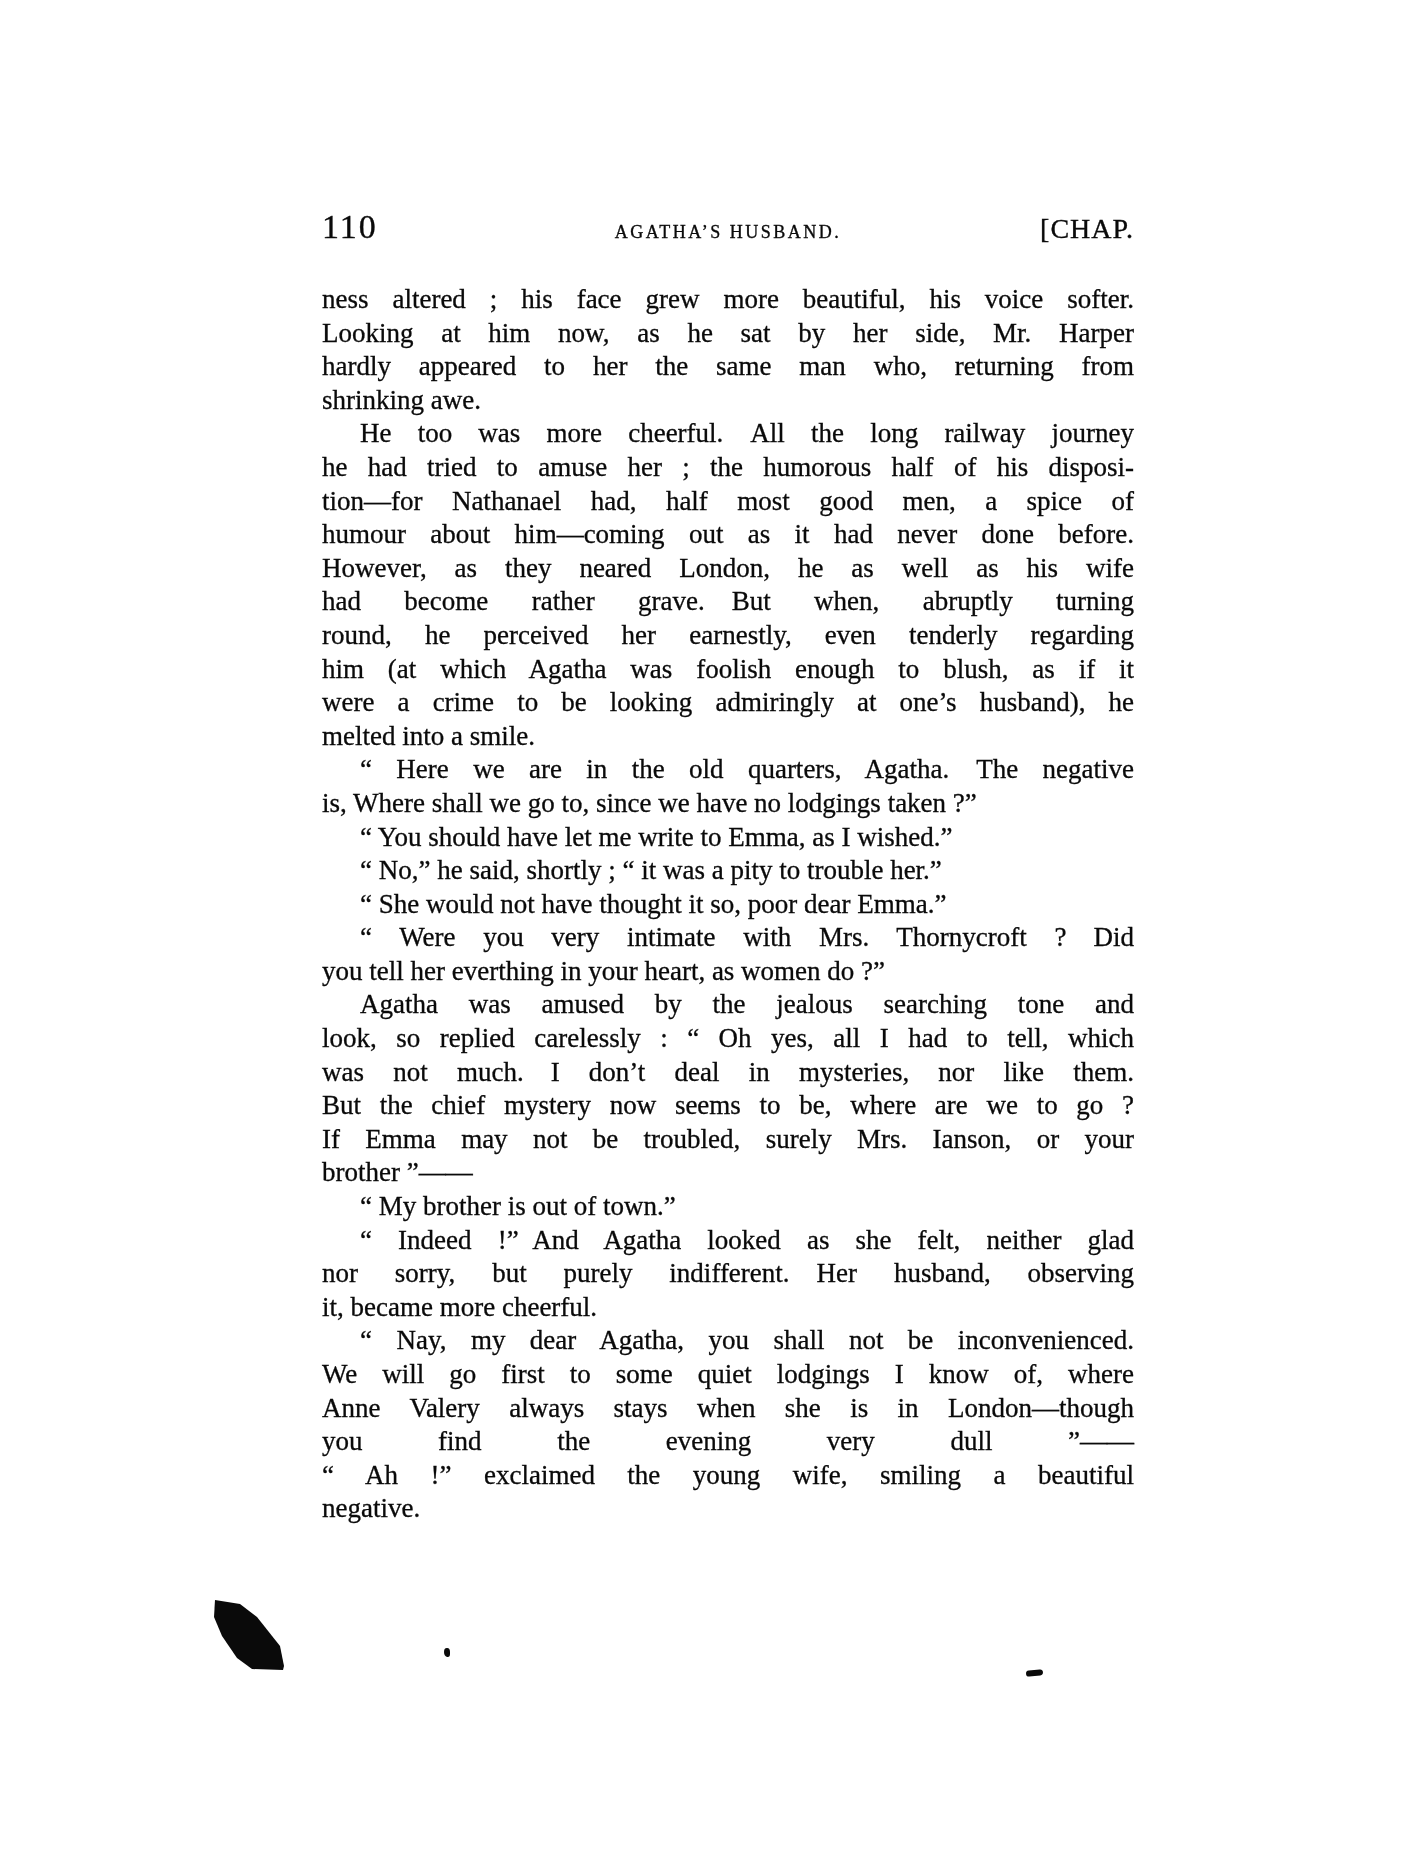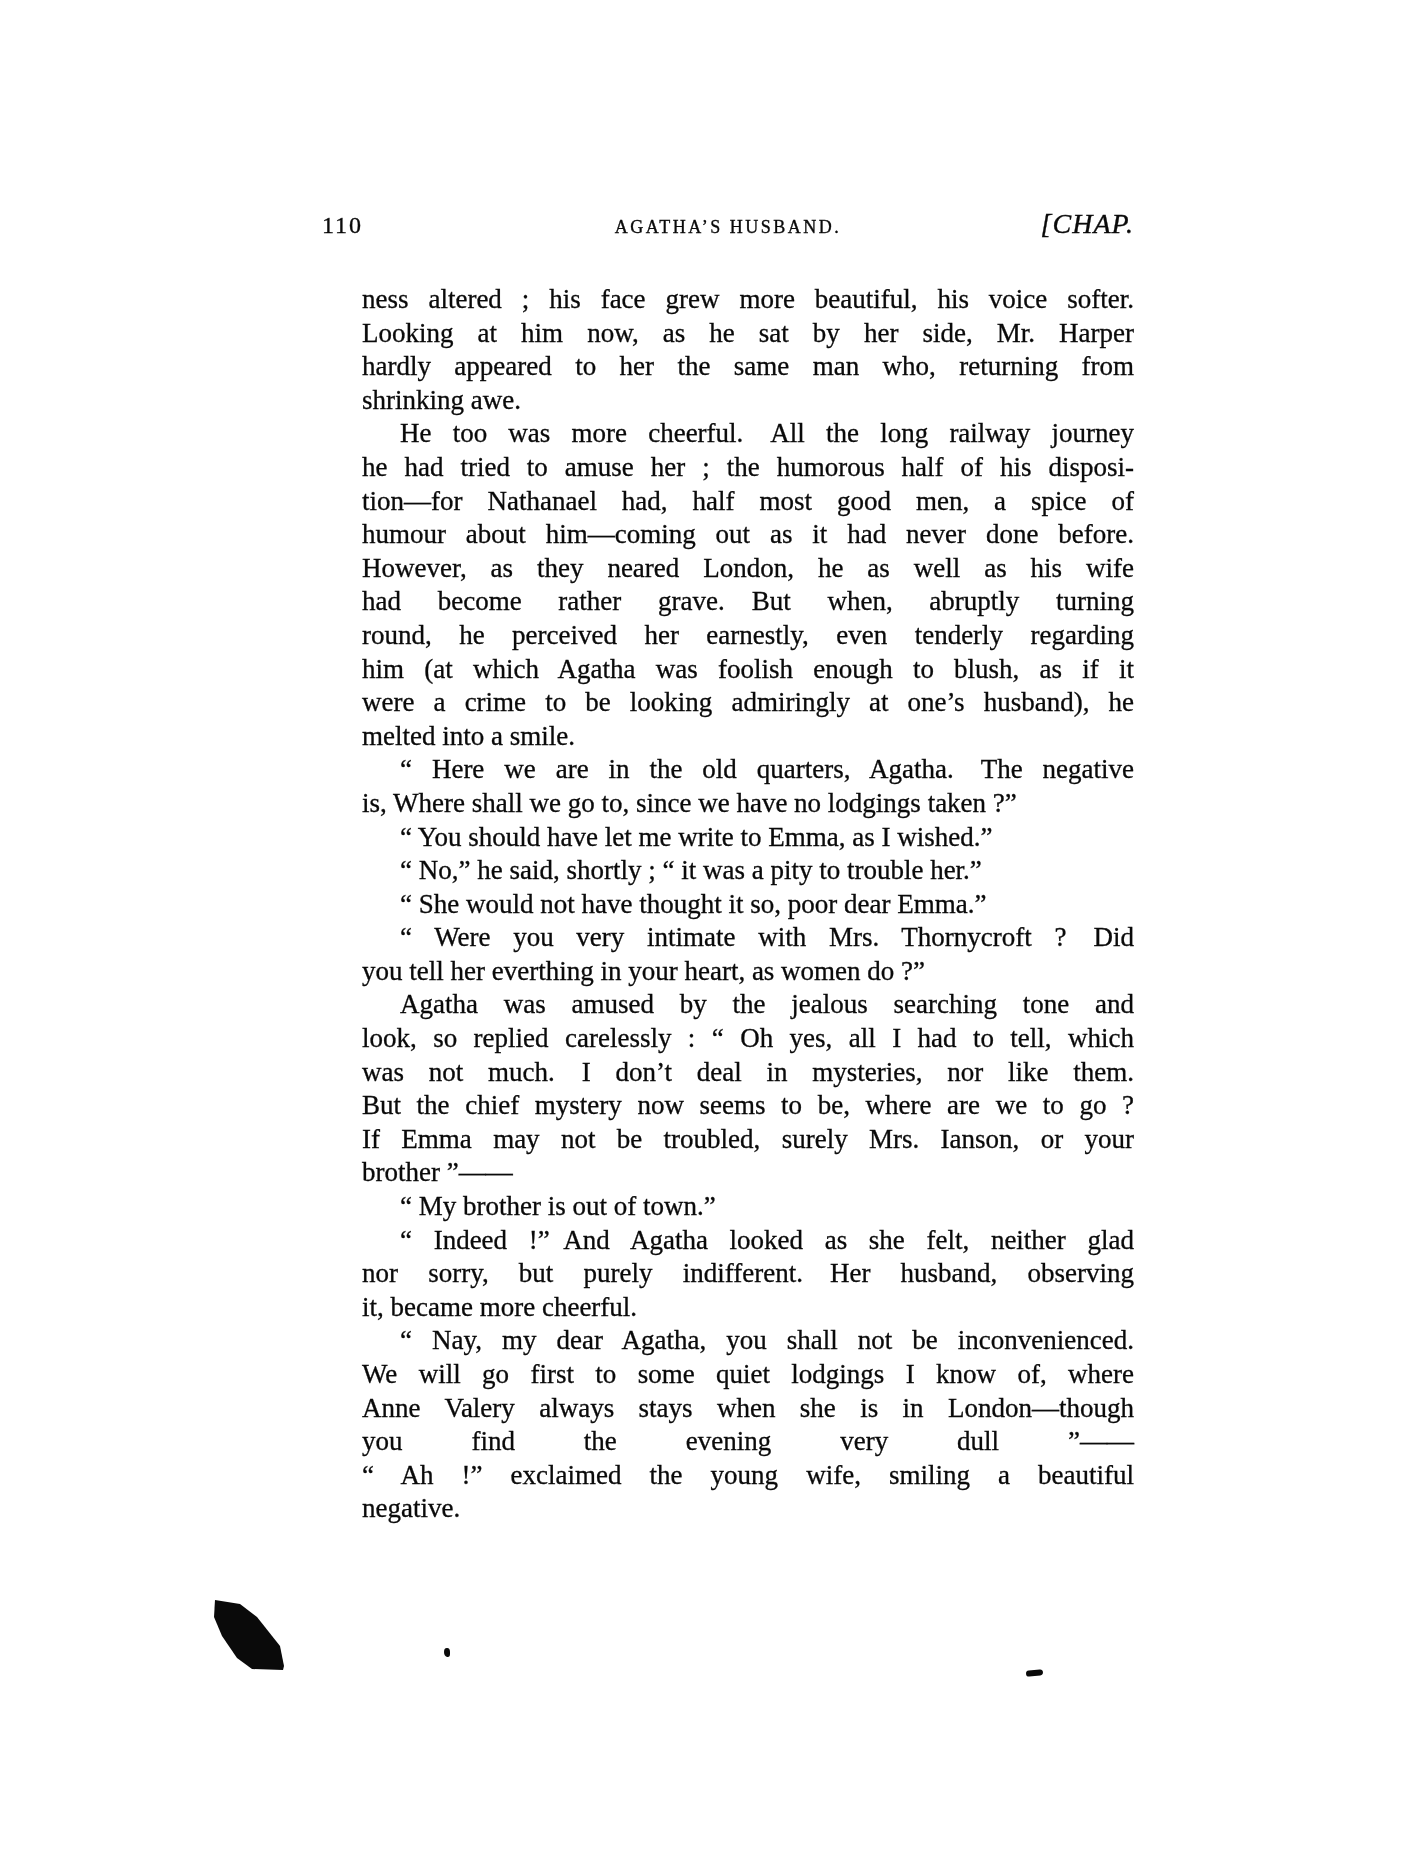--- a/index.html
+++ b/index.html
@@ -12,32 +12,32 @@
     overflow: hidden;
   }
   .scan-page { position:absolute; inset:0; background:#fff; }
 
   
   .page-header {
     position:absolute; left:322px; top:208px; width:812px;
     display:grid; grid-template-columns:1fr auto 1fr; align-items:baseline;
     -webkit-text-stroke:0.35px #0a0a0a;
   }
-  .page-number   { font-size:24px; letter-spacing:2px; justify-self:start;text-align:right; }
+  .page-number   { font-size:34px; letter-spacing:2px; justify-self:start;text-align:right; }
   .running-title { font-size:18px; letter-spacing:2.5px; justify-self:center; white-space:nowrap; }
-  .chapter-marker{ font-size:28px; letter-spacing:1px; justify-self:end;font-style:italic; }
+  .chapter-marker{ font-size:28px; letter-spacing:1px; justify-self:end; }
 
   
   .page-text {
     position:absolute; left:322px; top:283px; width:812px;
     font-size:27px; line-height:33.6px;
     -webkit-text-stroke:0.3px #0a0a0a;
   }
   .para { margin:0; }
-  .line { min-height:33.6px; white-space:normal;margin-left:40px; }
+  .line { min-height:33.6px; white-space:normal; }
   .line.j { text-align:justify; text-align-last:justify; }
   .line.ind { text-indent:38px; }
 
   
   .ink-blot { position:absolute; left:210px; top:1594px; width:80px; height:80px; }
   .ink-speck-dot {
     position:absolute; left:444px; top:1648px; width:6px; height:9px;
     background:#0a0a0a; border-radius:50% 50% 40% 60%;
   }
   .ink-speck-dash {

